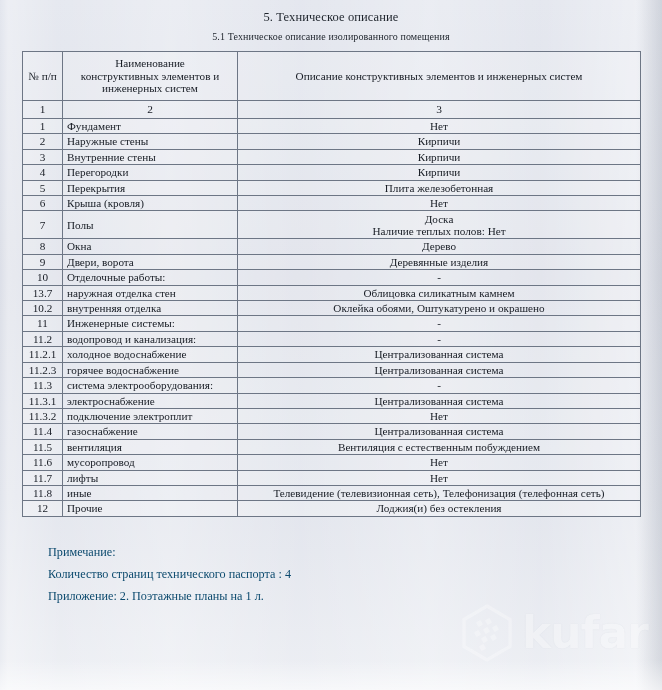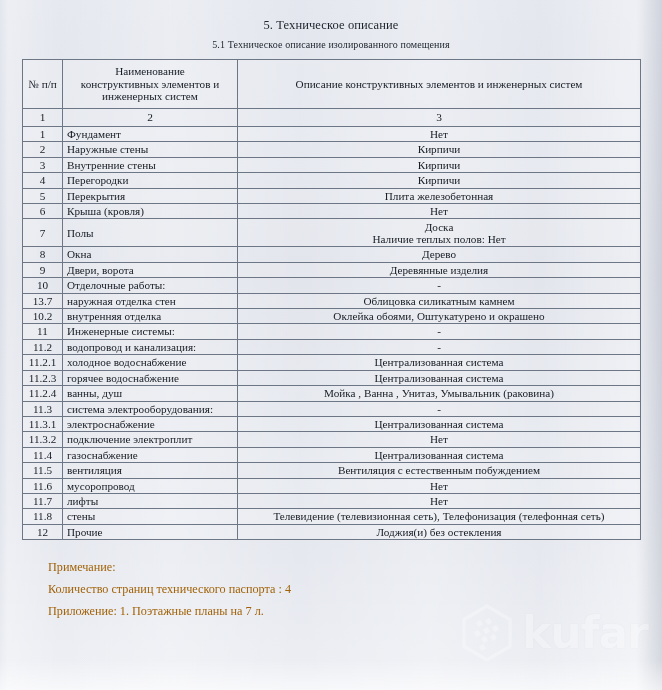--- a/index.html
+++ b/index.html
@@ -56,21 +56,21 @@
   .content {
     position: relative;
     z-index: 3;
   }
 
   
   .doc-title {
     text-align: center;
     font-size: 12.5px;
     line-height: 14px;
-    padding-top: 18px;
+    padding-top: 10px;
     letter-spacing: 0.1px;
     color: #1d232b;
   }
   .doc-subtitle {
     text-align: center;
     font-size: 10px;
     line-height: 14px;
     padding-top: 6px;
     padding-bottom: 7px;
     letter-spacing: 0.1px;
@@ -138,25 +138,25 @@
   tbody tr { height: 15px; }
   tbody tr.tall { height: 28px; }
 
   
   tbody tr:nth-child(odd) td { background: rgba(255,255,255,0.10); }
   tbody tr:nth-child(even) td { background: rgba(255,255,255,0.03); }
 
   
   .notes {
     width: 618px;
-    margin: 0 auto;
+    margin: 8px auto;
     padding-top: 16px;
     font-size: 12.2px;
     line-height: 22px;
-    color: #a16207;
+    color: #0c4a6e;
     padding-left: 26px;
     box-sizing: border-box;
   }
   .notes div { white-space: nowrap; }
 
   
   #watermark {
     position: absolute;
     right: 14px;
     bottom: 28px;
@@ -289,25 +289,20 @@
             <td class="cell-num">11.2.1</td>
             <td class="cell-name">холодное водоснабжение</td>
             <td class="cell-desc">Централизованная система</td>
           </tr>
           <tr>
             <td class="cell-num">11.2.3</td>
             <td class="cell-name">горячее водоснабжение</td>
             <td class="cell-desc">Централизованная система</td>
           </tr>
           <tr>
-            <td class="cell-num">11.2.4</td>
-            <td class="cell-name">ванны, душ</td>
-            <td class="cell-desc">Мойка , Ванна , Унитаз, Умывальник (раковина)</td>
-          </tr>
-          <tr>
             <td class="cell-num">11.3</td>
             <td class="cell-name">система электрооборудования:</td>
             <td class="cell-desc">-</td>
           </tr>
           <tr>
             <td class="cell-num">11.3.1</td>
             <td class="cell-name">электроснабжение</td>
             <td class="cell-desc">Централизованная система</td>
           </tr>
           <tr>
@@ -330,36 +325,36 @@
             <td class="cell-name">мусоропровод</td>
             <td class="cell-desc">Нет</td>
           </tr>
           <tr>
             <td class="cell-num">11.7</td>
             <td class="cell-name">лифты</td>
             <td class="cell-desc">Нет</td>
           </tr>
           <tr>
             <td class="cell-num">11.8</td>
-            <td class="cell-name">стены</td>
+            <td class="cell-name">иные</td>
             <td class="cell-desc">Телевидение (телевизионная сеть), Телефонизация (телефонная сеть)</td>
           </tr>
           <tr>
             <td class="cell-num">12</td>
             <td class="cell-name">Прочие</td>
             <td class="cell-desc">Лоджия(и) без остекления</td>
           </tr>
         </tbody>
     </table>
   </div>
 
   <div class="notes">
     <div>Примечание:</div>
     <div>Количество страниц технического паспорта : 4</div>
-    <div>Приложение: 1. Поэтажные планы  на 7 л.</div>
+    <div>Приложение: 2. Поэтажные планы  на 1 л.</div>
   </div>
 
 </div>
 
 <div id="watermark">
   <span>
     <svg width="54" height="58" viewBox="0 0 54 58" aria-hidden="true">
       <polygon points="27,2 50,15.5 50,42.5 27,56 4,42.5 4,15.5" fill="none" stroke="#ffffff" stroke-width="3.2"></polygon>
       <g fill="#ffffff">
         <rect x="17" y="17" width="5" height="5" transform="rotate(-30 19.5 19.5)"></rect>

